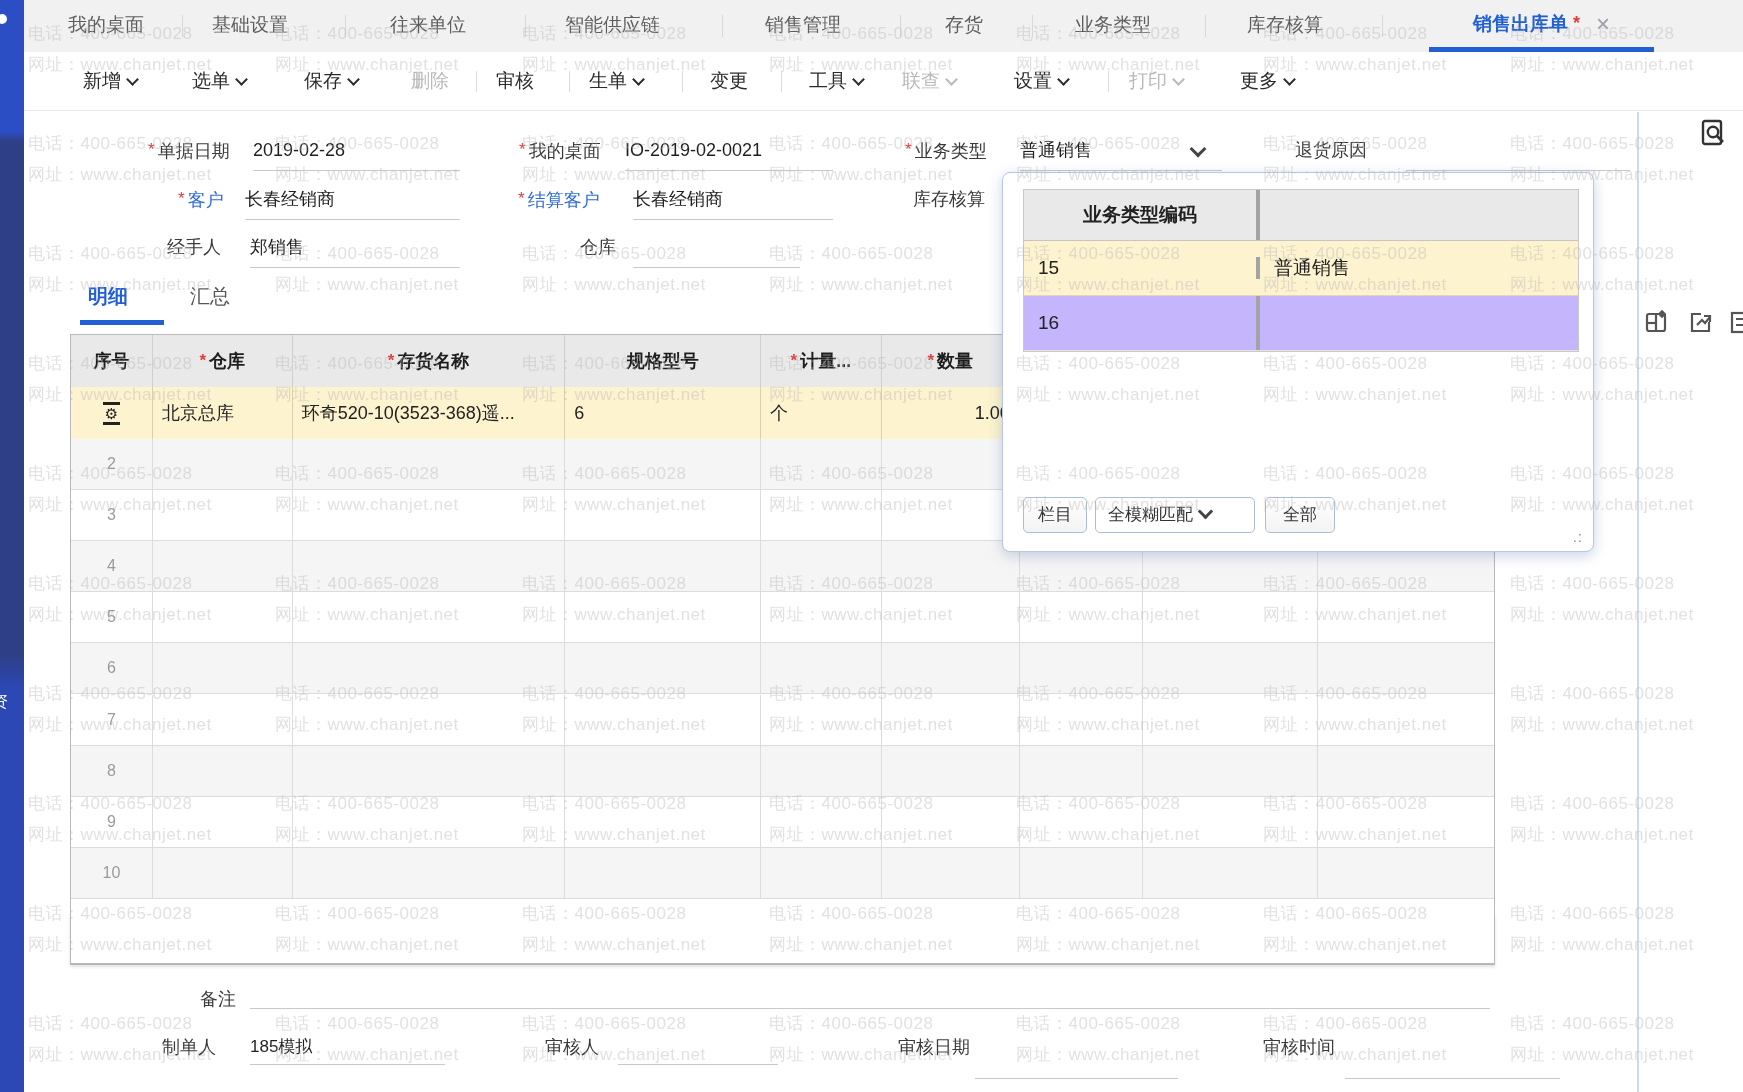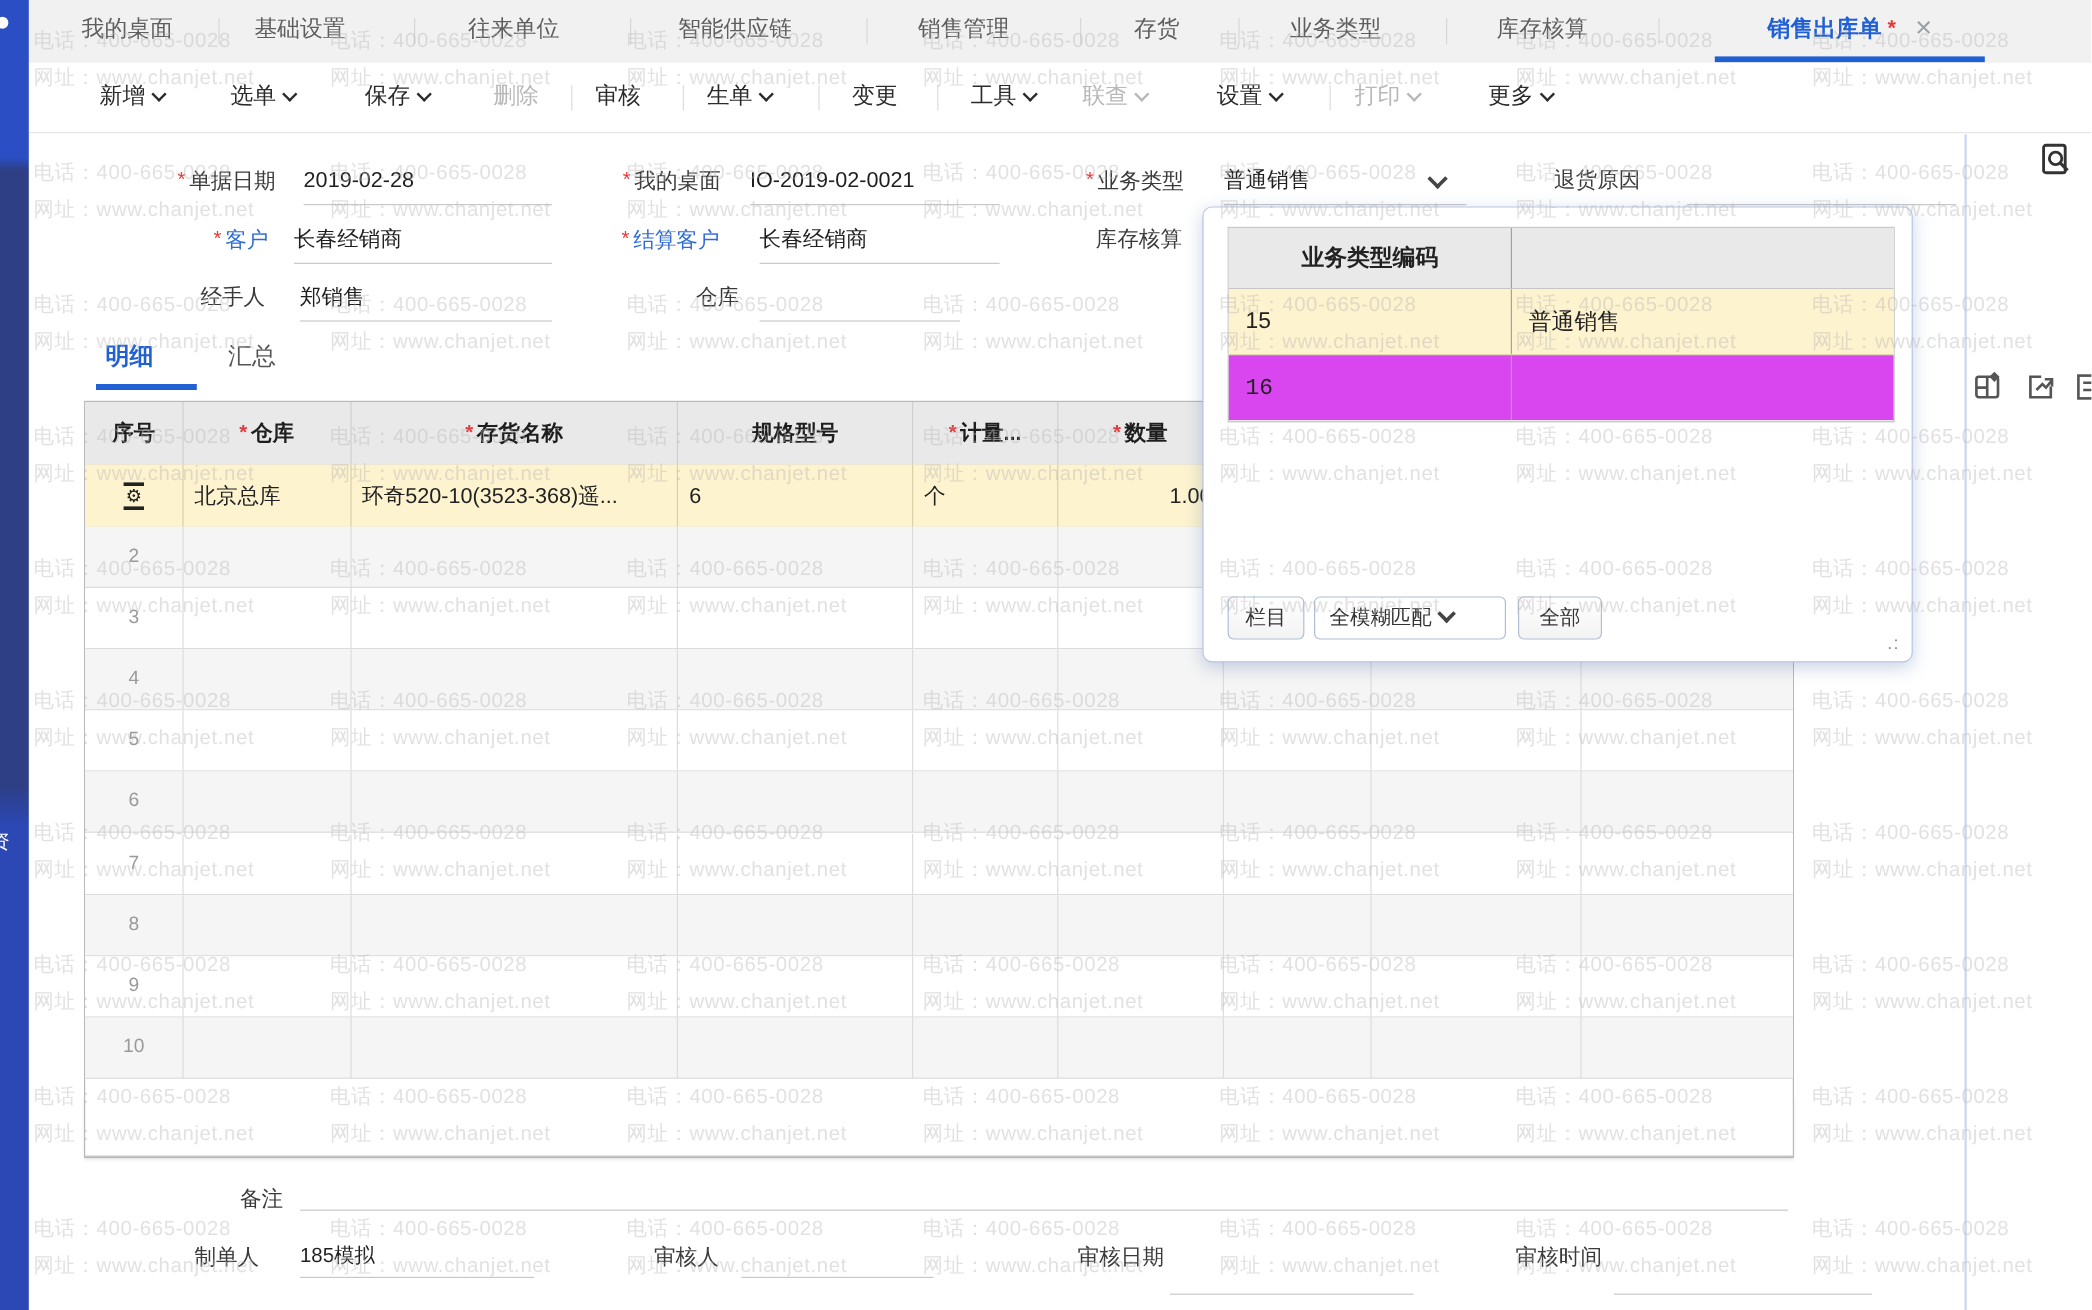--- a/index.html
+++ b/index.html
@@ -62,25 +62,25 @@
   #totalrow .tl{position:absolute;left:9px;top:11px;font-size:20px;font-weight:bold;color:#111;}
   #totalrow .tq{position:absolute;left:818px;top:12px;width:120px;text-align:right;font-size:19px;font-weight:bold;color:#111;}
 
   
   #popup{left:1002px;top:172px;width:590px;height:378px;background:#fff;border:1px solid #b7c6e6;border-radius:8px;
          box-shadow:0 4px 14px rgba(70,100,160,.28);z-index:30;}
   #ptable{position:absolute;left:20px;top:16px;width:556px;border:1px solid #c9c9c9;box-sizing:border-box;}
   .prow{display:flex;height:54px;}
   .phead{display:flex;height:50px;background:#e9e9e9;border-bottom:1px solid #c6c6c6;}
   .pcell{box-sizing:border-box;display:flex;align-items:center;font-size:19px;color:#222;padding:0 14px;}
-  .pcell.c1{width:236px;border-right:1px solid #a3a3a3;}
+  .pcell.c1{width:236px;border-right:4px solid #a3a3a3;}
   .pcell.c2{width:268px;}
   .phead .pcell{justify-content:center;font-weight:bold;}
-  .prow.sel{background:#fdf3cf;border-bottom:1px solid #e2d8ae;}
-  .prow.norm{background:#d946ef;border-bottom:1px solid #e4e4e4;font-family:Liberation Mono, monospace;}
+  .prow.sel{background:#fdf3cf;border-bottom:1px solid #e2d8ae;align-items:center;}
+  .prow.norm{background:#c4b5fd;border-bottom:1px solid #e4e4e4;}
   .pbtn{position:absolute;height:36px;line-height:34px;text-align:center;background:linear-gradient(#ffffff,#f3f3f3);
         border:1px solid #aebdd6;border-radius:5px;font-size:17px;color:#333;box-sizing:border-box;cursor:pointer;}
   #pgrip{position:absolute;right:10px;bottom:6px;color:#8a8a8a;font-size:15px;letter-spacing:1px;cursor:nwse-resize;}
 
   
   #wmlayer{left:0;top:0;width:1743px;height:1092px;z-index:50;pointer-events:none;overflow:hidden;}
   .wm{position:absolute;color:rgba(185,180,180,0.42);font-size:17px;white-space:nowrap;letter-spacing:0.5px;}
   .wm div{line-height:31px;height:31px;}
 
   

